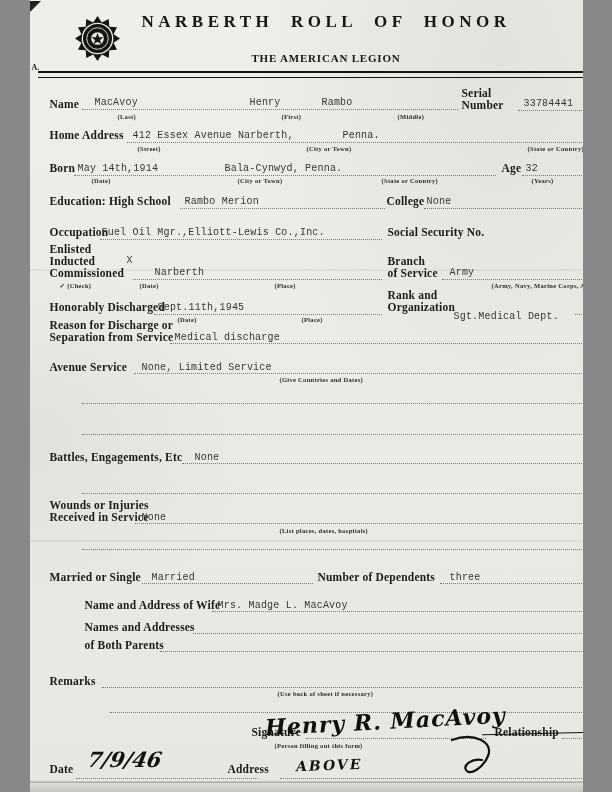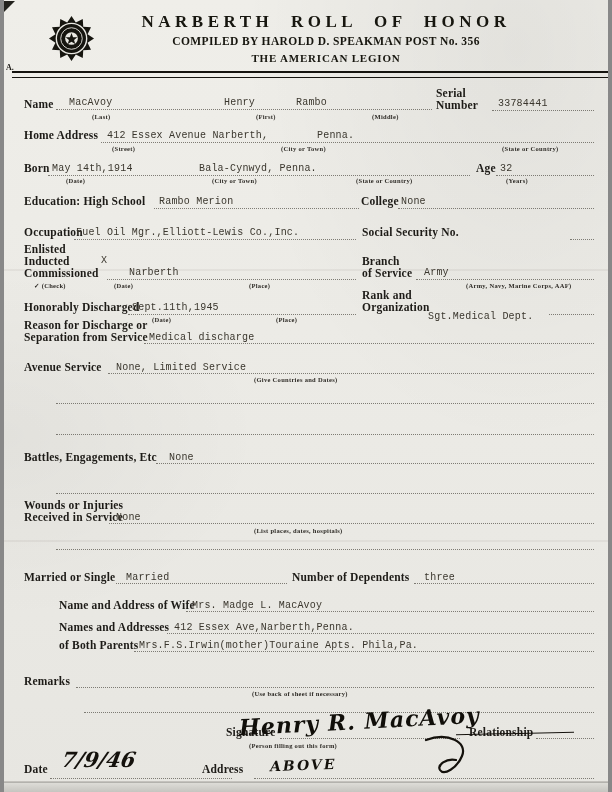--- a/index.html
+++ b/index.html
@@ -1,17 +1,17 @@
 <!DOCTYPE html>
 <html><head>
 <meta charset="utf-8">
 <style>
   html,body{margin:0;padding:0;background:#888;}
   .page{
-    position:relative;width:604px;height:792px;margin:0 auto;overflow:hidden;
+    position:relative;width:553px;height:792px;margin:0 auto;overflow:hidden;
     background:
       radial-gradient(ellipse at 85% 6%, rgba(0,0,0,0.05), transparent 38%),
       radial-gradient(ellipse at 0% 55%, rgba(0,0,0,0.04), transparent 30%),
       linear-gradient(180deg,#efeee9 0%,#ebeae5 55%,#e7e6e1 100%);
     font-family:"Liberation Serif",serif;color:#1d1b17;
   }
   .lbl{position:absolute;font-weight:bold;font-size:11.5px;line-height:12px;white-space:nowrap;letter-spacing:.2px;color:#1d1b17;}
   .sub{position:absolute;font-weight:bold;font-size:6.5px;line-height:7px;white-space:nowrap;letter-spacing:.3px;color:#2e2b26;}
   .typed{position:absolute;font-family:"Liberation Mono",monospace;font-size:10px;line-height:11px;white-space:nowrap;letter-spacing:.2px;color:#3a362d;}
   .lead{position:absolute;height:0;border-bottom:1.5px dotted #55524a;opacity:.72;}
@@ -39,21 +39,20 @@
   <div class="emblem">
     <svg width="47" height="47" viewBox="0 0 48 48">
       <polygon fill="#16150f" points="47,24 40.4,28.4 43.9,35.5 36,36 35.5,43.9 28.4,40.4 24,47 19.6,40.4 12.5,43.9 12,36 4.1,35.5 7.6,28.4 1,24 7.6,19.6 4.1,12.5 12,12 12.5,4.1 19.6,7.6 24,1 28.4,7.6 35.5,4.1 36,12 43.9,12.5 40.4,19.6"></polygon>
       <circle cx="24" cy="24" r="15.5" fill="none" stroke="#e9e8e2" stroke-width="1.4"></circle>
       <circle cx="24" cy="24" r="11" fill="none" stroke="#e9e8e2" stroke-width="0.9"></circle>
       <circle cx="24" cy="24" r="6.5" fill="#e9e8e2"></circle>
       <polygon fill="#16150f" points="24,18.5 25.6,22.6 30,22.8 26.6,25.5 27.8,29.7 24,27.3 20.2,29.7 21.4,25.5 18,22.8 22.4,22.6"></polygon>
     </svg>
   </div>
   <div class="title">NARBERTH ROLL OF HONOR</div>
-  <div class="subtitle">COMPILED BY HAROLD D. SPEAKMAN POST No. 356</div>
   <div class="orgline">THE AMERICAN LEGION</div>
   <div class="marginmark">A.</div>
   <div class="rule"></div>
 
   <div class="lbl" style="left:20px;top:98px">Name</div>
   <div class="lead" style="left:52px;width:376px;top:109px"></div>
   <div class="typed" style="left:65px;top:97px">MacAvoy</div>
   <div class="typed" style="left:220px;top:97px">Henry</div>
   <div class="typed" style="left:292px;top:97px">Rambo</div>
   <div class="sub" style="left:88px;top:113px">(Last)</div>
@@ -149,24 +148,22 @@
   <div class="typed" style="left:122px;top:572px">Married</div>
   <div class="lead" style="left:112px;width:171px;top:583px"></div>
   <div class="lbl" style="left:288px;top:571px">Number of Dependents</div>
   <div class="typed" style="left:420px;top:572px">three</div>
   <div class="lead" style="left:410px;width:180px;top:583px"></div>
 
   <div class="lbl" style="left:55px;top:599px">Name and Address of Wife</div>
   <div class="typed" style="left:188px;top:600px">Mrs. Madge L. MacAvoy</div>
   <div class="lead" style="left:182px;width:408px;top:611px"></div>
   <div class="lbl" style="left:55px;top:621px">Names and Addresses</div>
-  <div class="typed" style="left:170px;top:622px">412 Essex Ave,Narberth,Penna.</div>
   <div class="lead" style="left:163px;width:427px;top:633px"></div>
   <div class="lbl" style="left:55px;top:639px">of Both Parents</div>
-  <div class="typed" style="left:135px;top:640px">Mrs.F.S.Irwin(mother)Touraine Apts. Phila,Pa.</div>
   <div class="lead" style="left:130px;width:460px;top:651px"></div>
 
   <div class="lbl" style="left:20px;top:675px">Remarks</div>
   <div class="lead" style="left:72px;width:518px;top:687px"></div>
   <div class="sub" style="left:248px;top:690px">(Use back of sheet if necessary)</div>
   <div class="lead" style="left:80px;width:510px;top:712px"></div>
 
   <div class="lbl" style="left:222px;top:726px">Signature</div>
   <div class="lead" style="left:276px;width:180px;top:738px"></div>
   <div class="hand sig" style="left:235px;top:708px">Henry R. MacAvoy</div>

